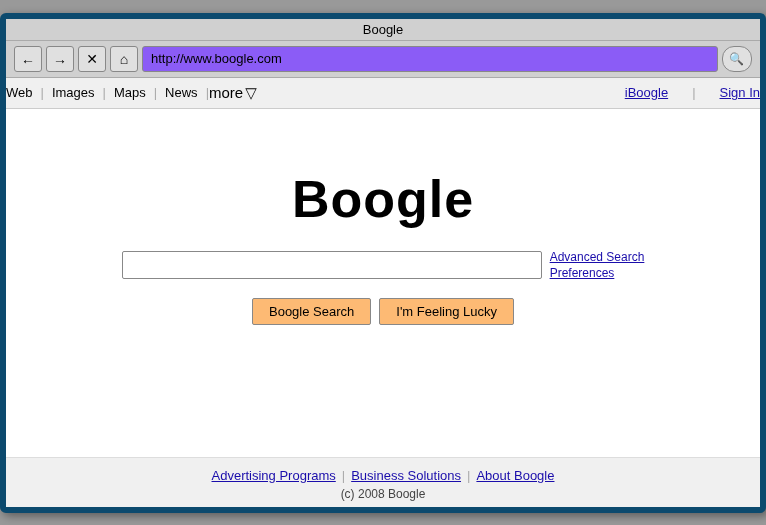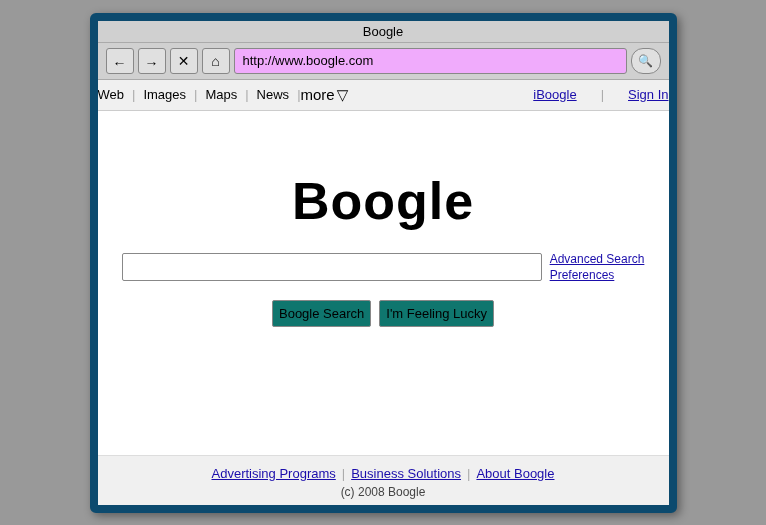--- a/index.html
+++ b/index.html
@@ -7,24 +7,24 @@
     body {
       background: #999;
       display: flex;
       justify-content: center;
       align-items: center;
       height: 100vh;
       font-family: Arial, sans-serif;
     }
 
     .browser-window {
-      width: 587px;
+      width: 766px;
       height: 500px;
       background: #e8e8e8;
-      border: 8px solid #0c4a6e;
+      border: 6px solid #0c4a6e;
       border-radius: 6px;
       display: flex;
       flex-direction: column;
       box-shadow: 3px 3px 10px rgba(0,0,0,0.4);
       overflow: hidden;
     }
 
     
     .title-bar {
       background: #d0d0d0;
@@ -59,21 +59,21 @@
       font-size: 14px;
     }
 
     .address-bar {
       flex: 1;
       height: 26px;
       border: 1.5px solid #888;
       border-radius: 3px;
       padding: 2px 8px;
       font-size: 13px;
-      background: #f0abfc;
+      background: #8b5cf6;
       font-family: Arial, sans-serif;
     }
 
     .search-btn {
       width: 30px;
       height: 26px;
       background: #e0e0e0;
       border: 1.5px solid #888;
       border-radius: 12px;
       cursor: pointer;
@@ -200,22 +200,22 @@
       line-height: 1.4;
     }
 
     .button-row {
       display: flex;
       gap: 8px;
       margin-top: 16px;
     }
 
     .search-button {
-      padding: 5px 6px;
-      background: #0f766e;
+      padding: 5px 16px;
+      background: #fdba74;
       border: 1.5px solid #888;
       border-radius: 2px;
       font-size: 13px;
       cursor: pointer;
       font-family: Arial, sans-serif;
     }
 
     
     .page-footer {
       background: #f0f0f0;

